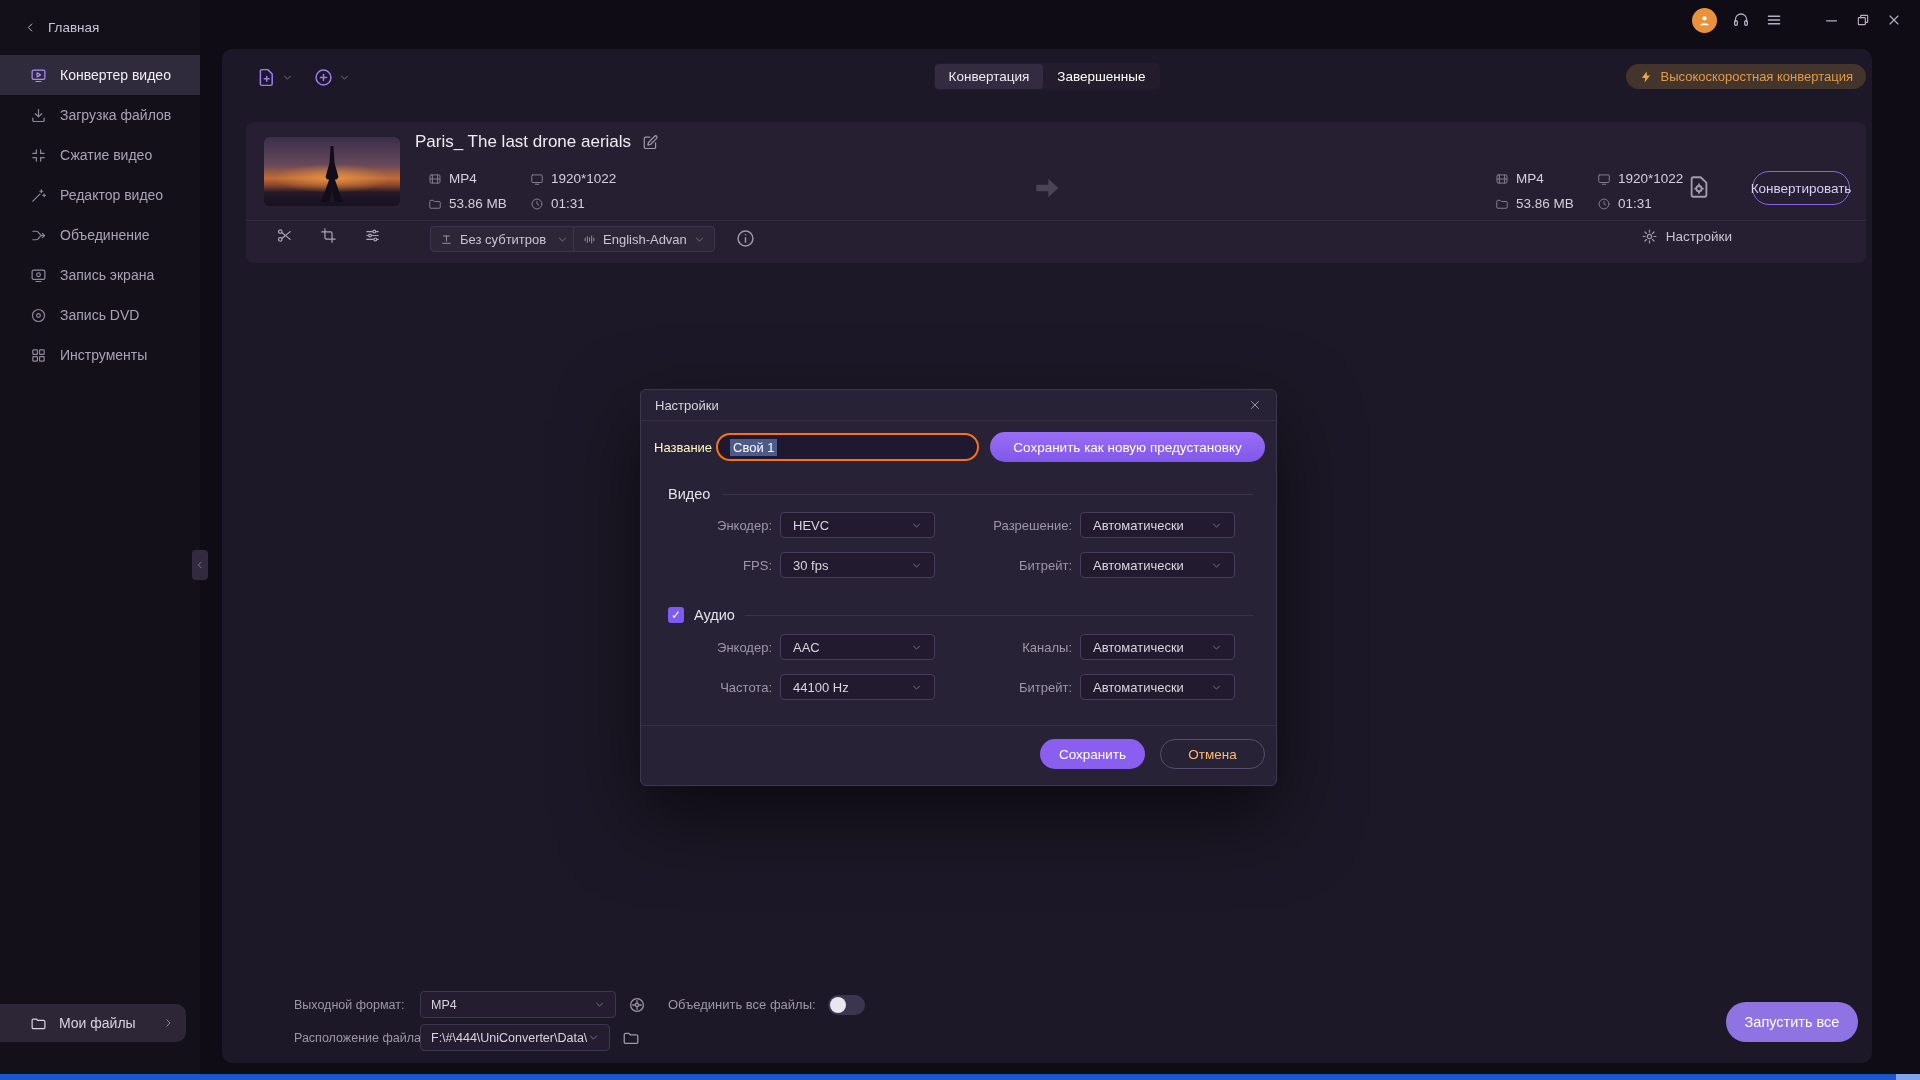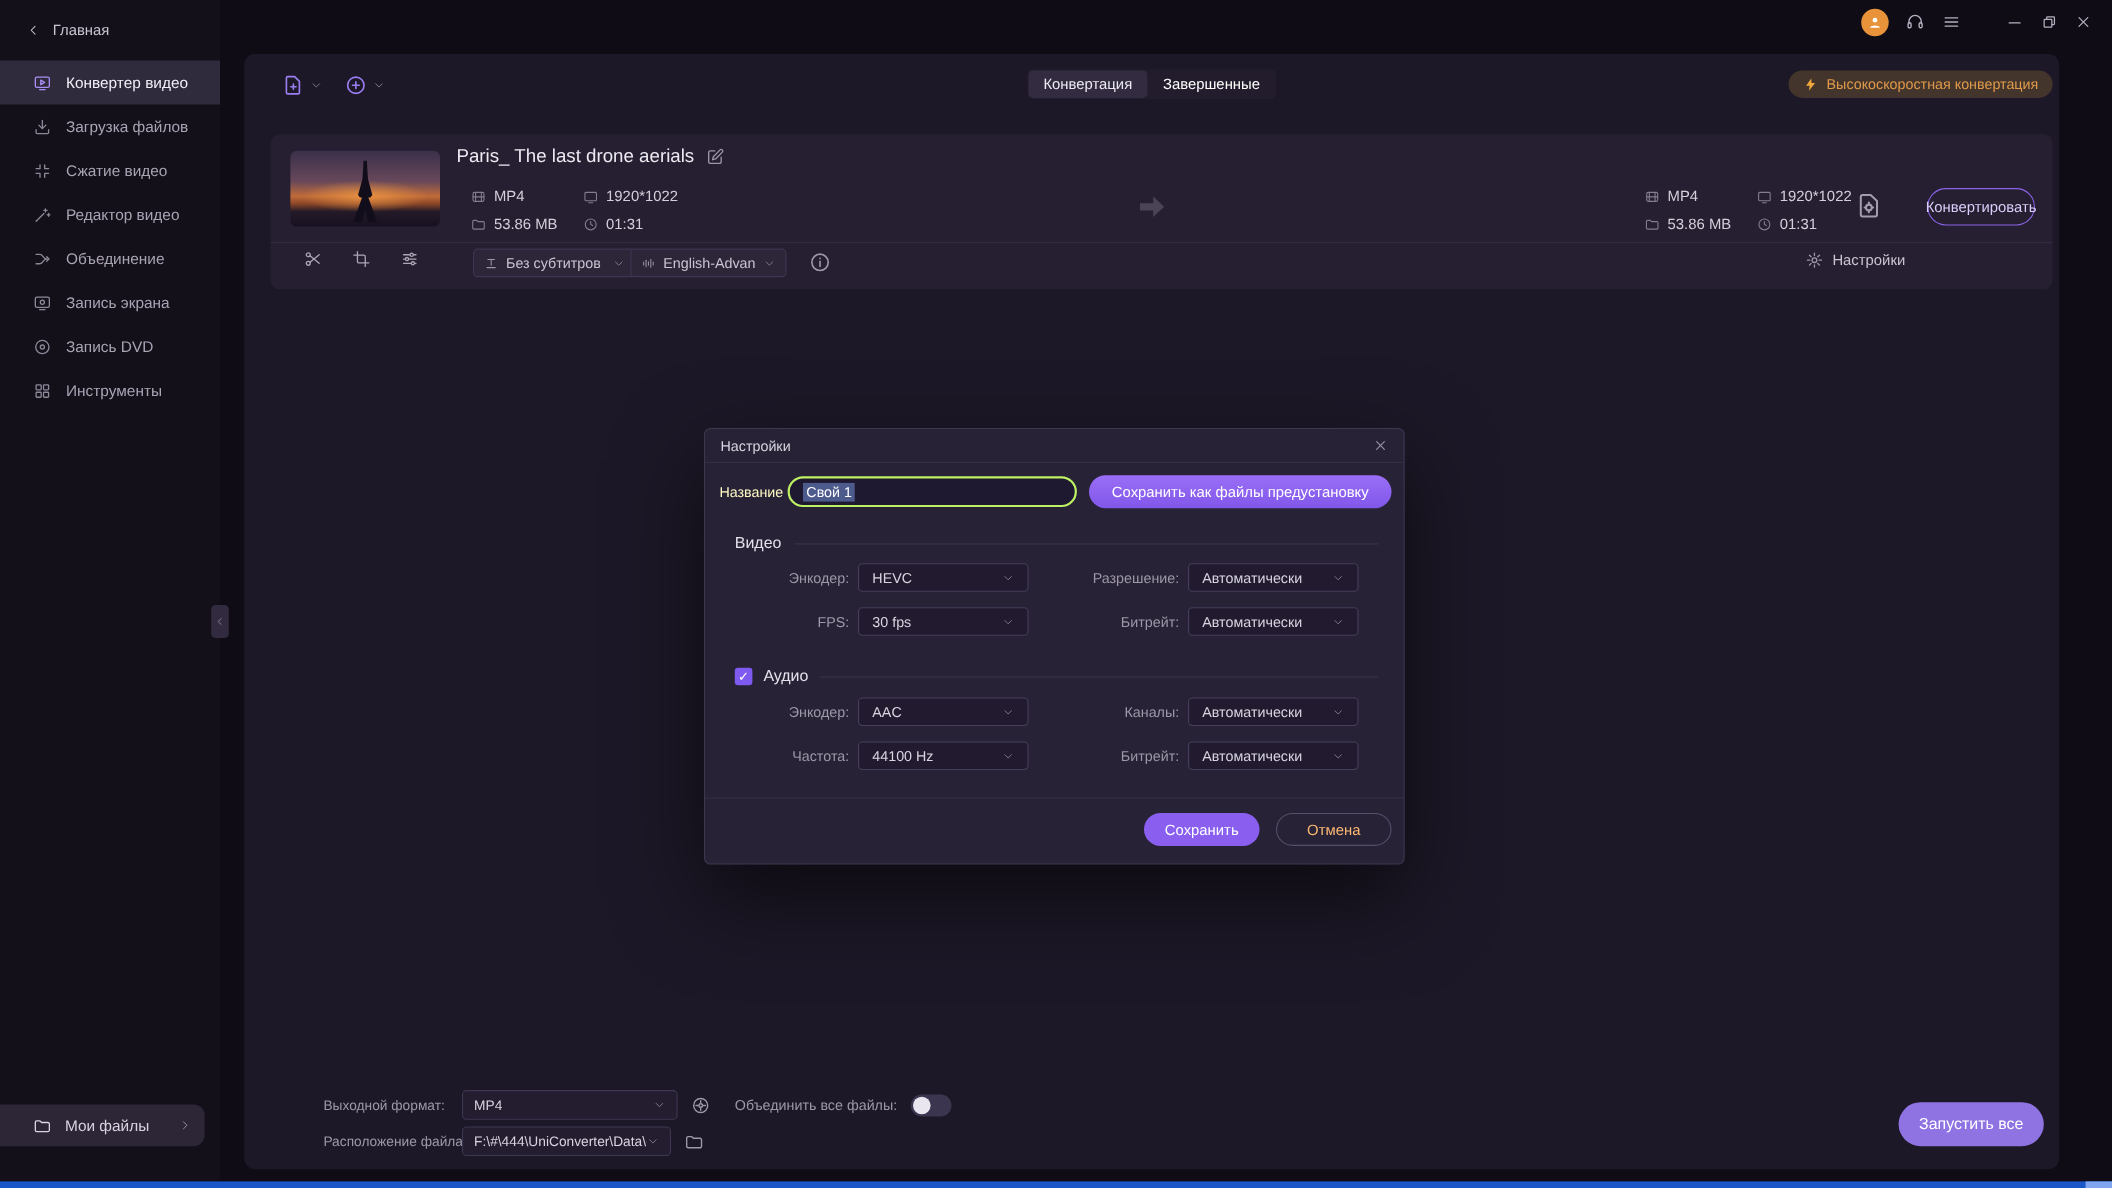--- a/index.html
+++ b/index.html
@@ -98,21 +98,21 @@
   .runall { position:absolute; right:14px; top:953px; width:132px; height:40px; border-radius:20px; border:none;
     background:#8f73e3; color:#fff; font-size:14.5px; display:flex; align-items:center; justify-content:center; font-family:inherit; }
 
   
   .dialog { position:absolute; left:640px; top:389px; width:637px; height:397px; background:#282236;
     border:1px solid #3e3750; border-radius:6px; box-shadow:0 30px 80px rgba(0,0,0,.6); z-index:10; }
   .dlg-header { height:31px; border-bottom:1px solid #352e45; display:flex; align-items:center; padding:0 14px;
     font-size:13px; color:#d8d4e0; }
   .dlg-close { margin-left:auto; color:#9d97a8; }
   .dlg-name-label { position:absolute; left:13px; top:50px; font-size:13px; color:#fef9c3; }
-  .dlg-name-input { position:absolute; left:75px; top:43px; width:263px; height:28px; border:2px solid #bef264;
+  .dlg-name-input { position:absolute; left:75px; top:43px; width:263px; height:28px; border:2px solid #f97316;
     border-radius:14px; background:#1e1830; display:flex; align-items:center; padding:0 12px; font-size:13px; color:#fff; }
   .dlg-name-input .sel { background:#4d5a8c; padding:1px 3px; }
   .preset-btn { position:absolute; left:349px; top:42px; width:275px; height:30px; border:none; border-radius:15px;
     background:linear-gradient(180deg,#9a6ef6,#8157ea); color:#fff; font-size:13.5px;
     display:flex; align-items:center; justify-content:center; font-family:inherit; }
   .sec { position:absolute; left:27px; right:23px; display:flex; align-items:center; gap:12px;
     font-size:14.5px; color:#e6e2ec; }
   .sec-video { top:96px; }
   .sec-audio { top:217px; gap:10px; }
   .sec-line { flex:1; border-top:1px solid #3a3349; }
@@ -599,21 +599,21 @@
     <span data-interactable="false">Настройки</span>
     <svg class="ic dlg-close" width="14" height="14" data-interactable="true">
         <use href="#i-close"></use>
       </svg>
   </div>
 
   <span class="dlg-name-label" data-interactable="false">Название</span>
   <div class="dlg-name-input" data-interactable="true">
     <span class="sel" data-interactable="false">Свой 1</span>
   </div>
-  <button class="preset-btn" data-interactable="true">Сохранить как файлы предустановку</button>
+  <button class="preset-btn" data-interactable="true">Сохранить как новую предустановку</button>
 
   <div class="sec sec-video">
     <span data-interactable="false">Видео</span>
     <div class="sec-line" data-interactable="false"></div>
   </div>
 
   <div class="fld" style="left:31px;top:122px">
     <span class="fld-label" data-interactable="false">Энкодер:</span>
     <div class="fsel" data-interactable="true">
       <span data-interactable="false">HEVC</span>

